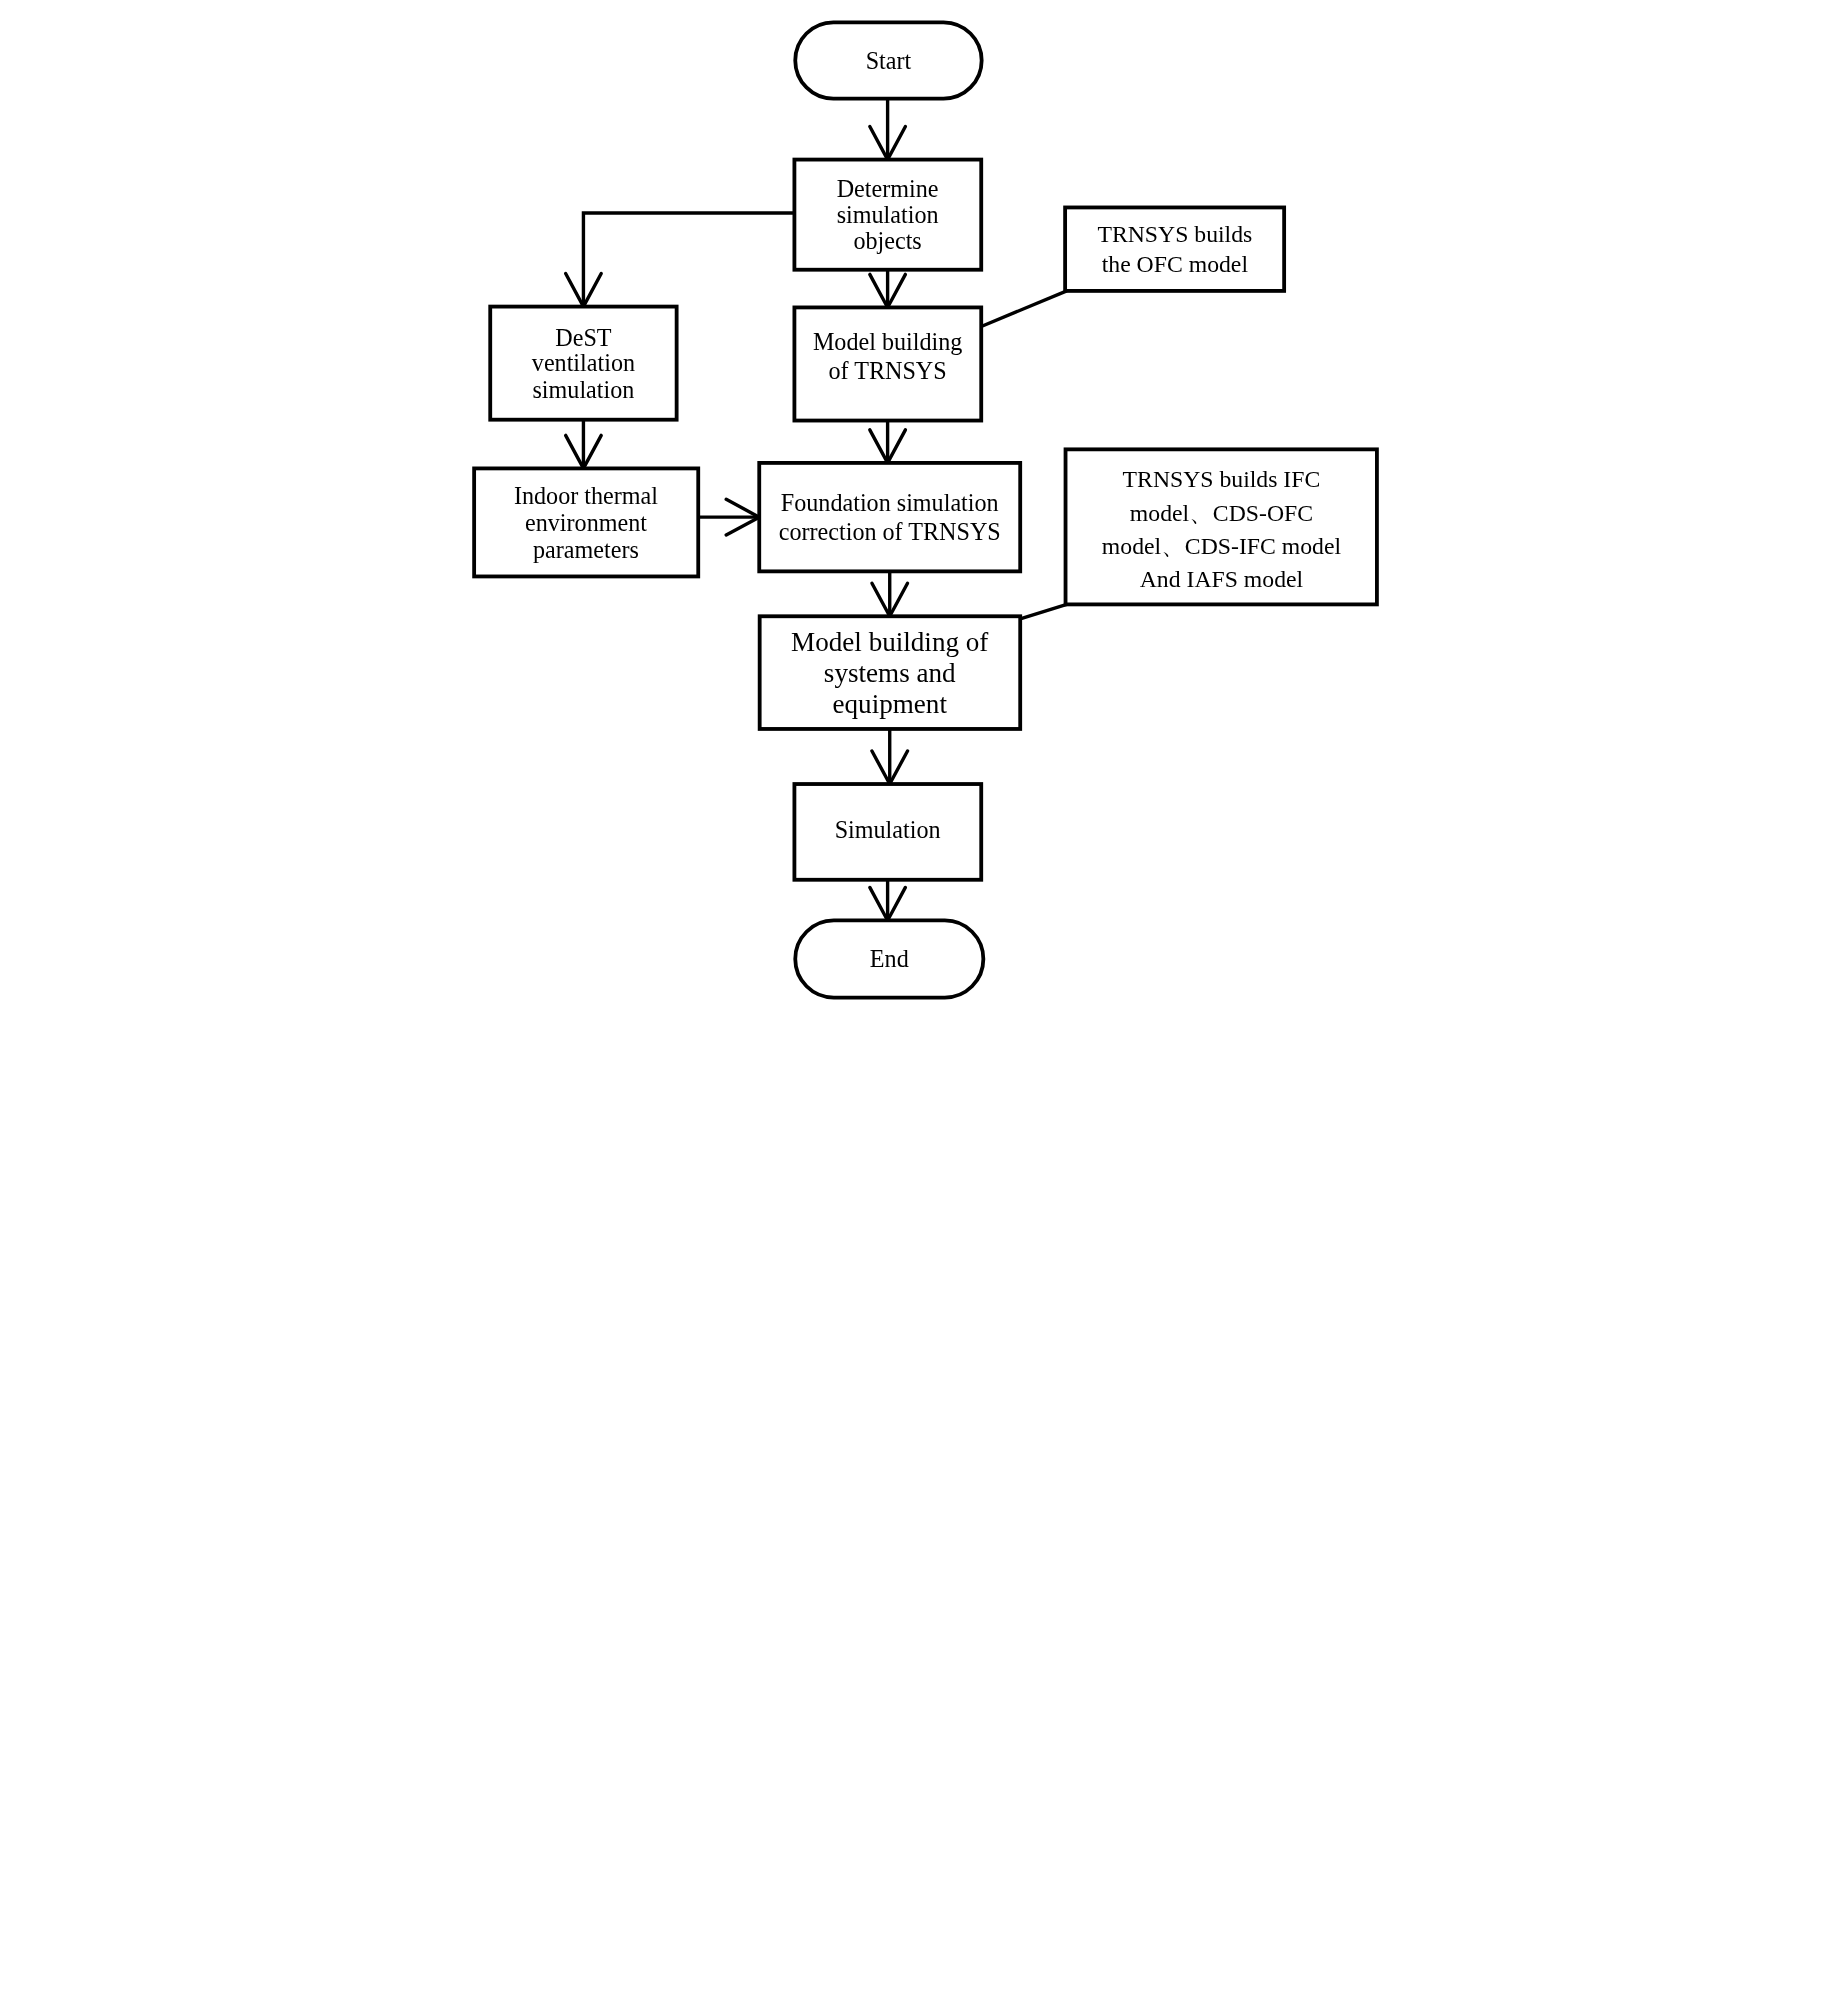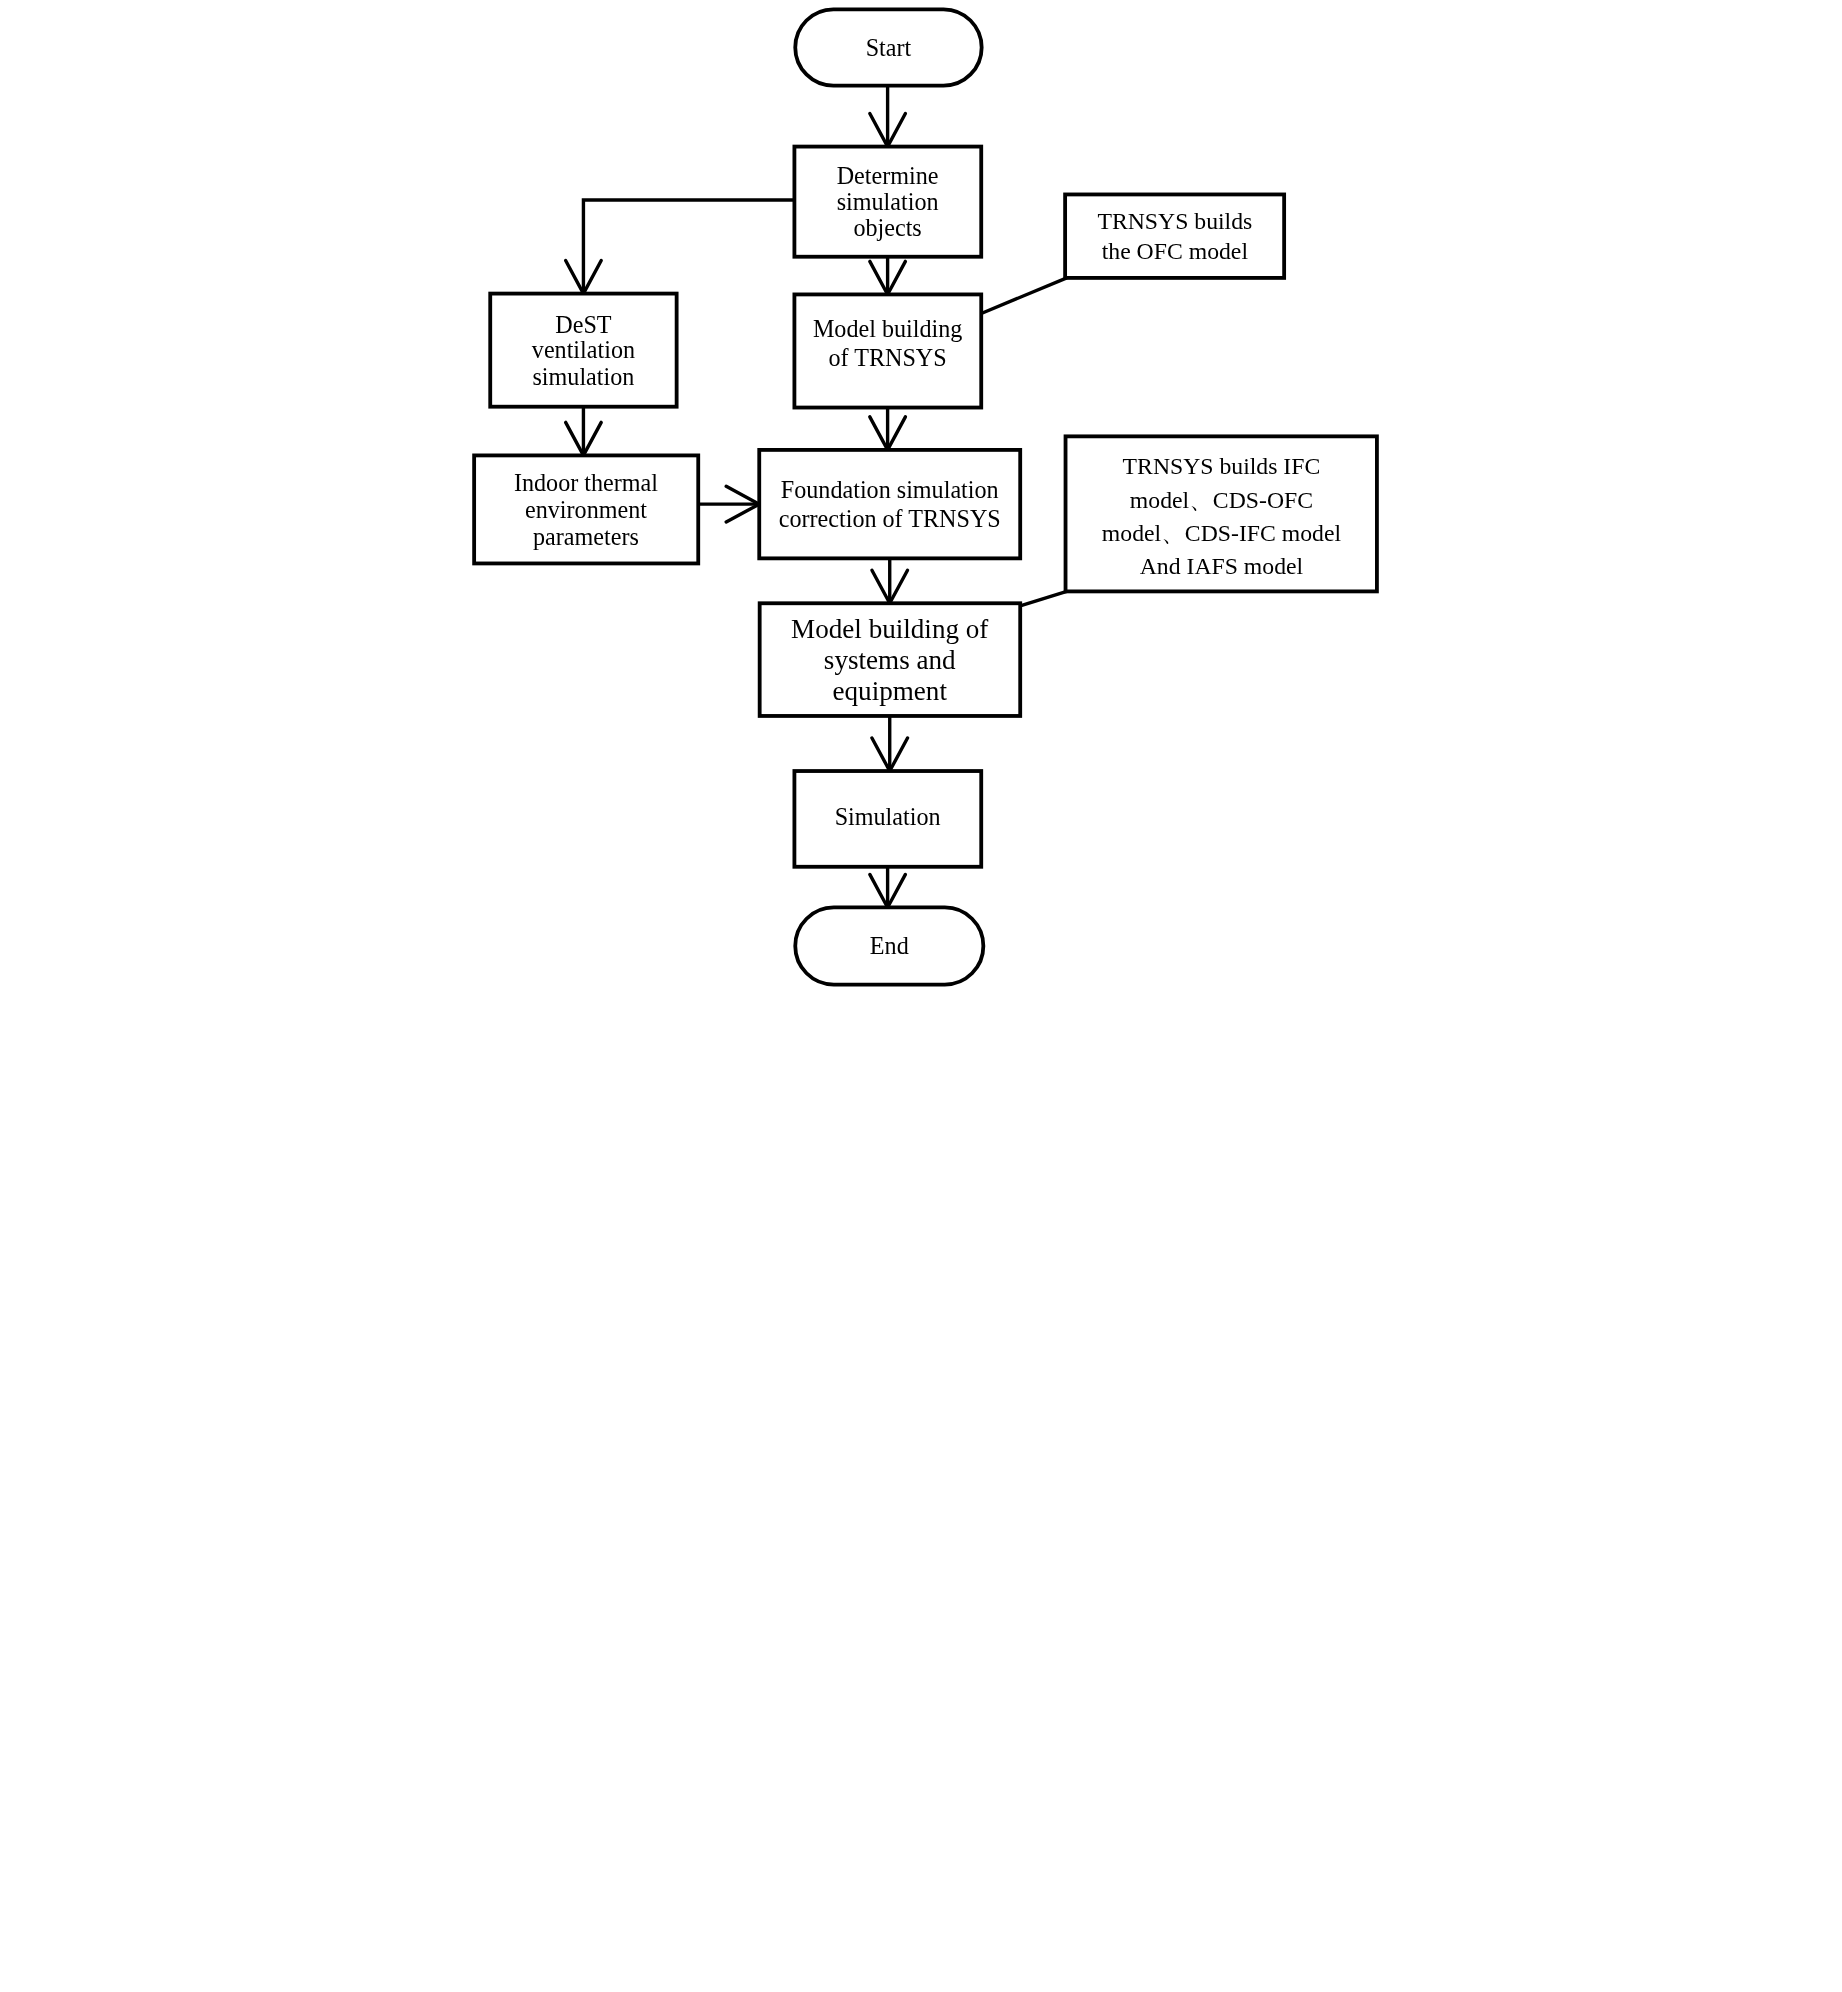--- a/index.html
+++ b/index.html
@@ -3,21 +3,21 @@
 <meta charset="utf-8">
 <style>
   html, body {
     margin: 0;
     padding: 0;
     background: #ffffff;
   }
   .diagram-wrap {
     width: 100%;
     max-width: 921px;
-    margin: 0 auto;
+    margin: 13px auto;
   }
   svg {
     display: block;
     width: 100%;
     height: auto;
     background: #ffffff;
   }
   .node-shape {
     fill: #ffffff;
     stroke: #000000;

